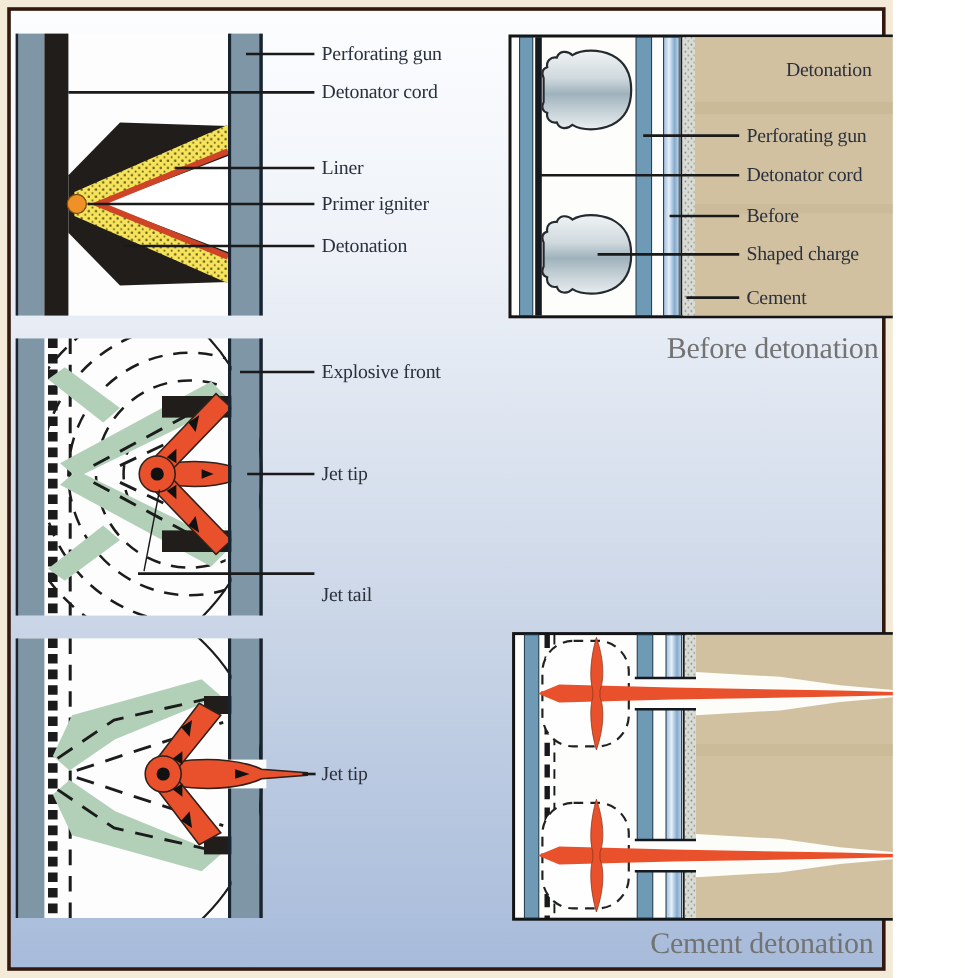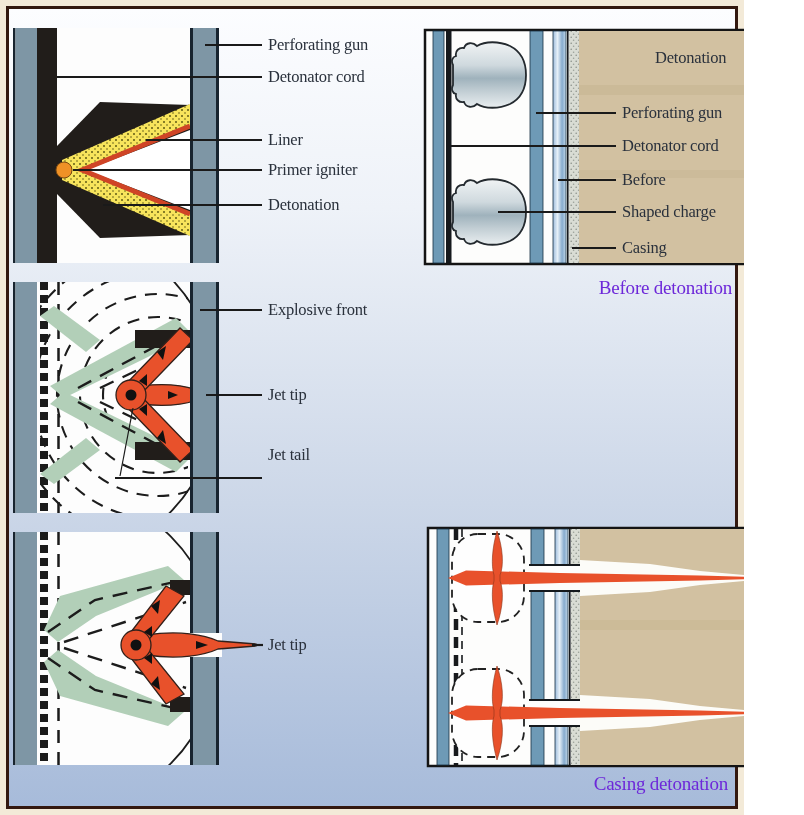--- a/index.html
+++ b/index.html
@@ -3,21 +3,21 @@
 <meta charset="utf-8">
 <style>
   html,body{margin:0;padding:0;background:#ffffff;}
   .page{position:relative;width:744px;height:815px;background:#f3ead8;overflow:hidden;
         font-family:Liberation Serif, serif;}
   .frame{position:absolute;left:6px;top:6px;right:6px;bottom:6px;border:3px solid #33180f;
          background:linear-gradient(180deg,#fcfdff 0%,#eef2f8 25%,#ccd7e8 62%,#a7bbda 100%);}
   svg.art{position:absolute;left:0;top:0;pointer-events:none;}
   .lbl{position:absolute;transform:translateY(-50%);white-space:nowrap;
        font-size:16.5px;letter-spacing:-0.2px;color:#2a313c;}
-  .cap{position:absolute;white-space:nowrap;font-size:19px;letter-spacing:-0.2px;color:#6d28d9;}
+  .cap{position:absolute;white-space:nowrap;font-size:25px;letter-spacing:-0.2px;color:#737373;}
 </style>
 </head>
 <body>
 
 <div class="page">
   <div class="frame"></div>
 
   <svg class="art" width="804" height="815" viewBox="0 0 804 815">
     <defs>
       <pattern id="expl" width="6" height="6" patternUnits="userSpaceOnUse">
@@ -253,23 +253,23 @@
   <span class="lbl" style="left:268px;top:77px">Detonator cord</span>
   <span class="lbl" style="left:268px;top:140px">Liner</span>
   <span class="lbl" style="left:268px;top:170px">Primer igniter</span>
   <span class="lbl" style="left:268px;top:205px">Detonation</span>
 
   <span class="lbl" style="left:655px;top:58px">Detonation</span>
   <span class="lbl" style="left:622px;top:113px">Perforating gun</span>
   <span class="lbl" style="left:622px;top:146px">Detonator cord</span>
   <span class="lbl" style="left:622px;top:180px">Before</span>
   <span class="lbl" style="left:622px;top:212px">Shaped charge</span>
-  <span class="lbl" style="left:622px;top:248px">Casing</span>
+  <span class="lbl" style="left:622px;top:248px">Cement</span>
   <span class="cap" style="right:12px;top:277px">Before detonation</span>
 
   <span class="lbl" style="left:268px;top:310px">Explosive front</span>
   <span class="lbl" style="left:268px;top:395px">Jet tip</span>
-  <span class="lbl" style="left:268px;top:455px">Jet tail</span>
+  <span class="lbl" style="left:268px;top:496px">Jet tail</span>
 
   <span class="lbl" style="left:268px;top:645px">Jet tip</span>
 
-  <span class="cap" style="right:16px;top:773px">Casing detonation</span>
+  <span class="cap" style="right:16px;top:773px">Cement detonation</span>
 </div>
 
 </body></html>

